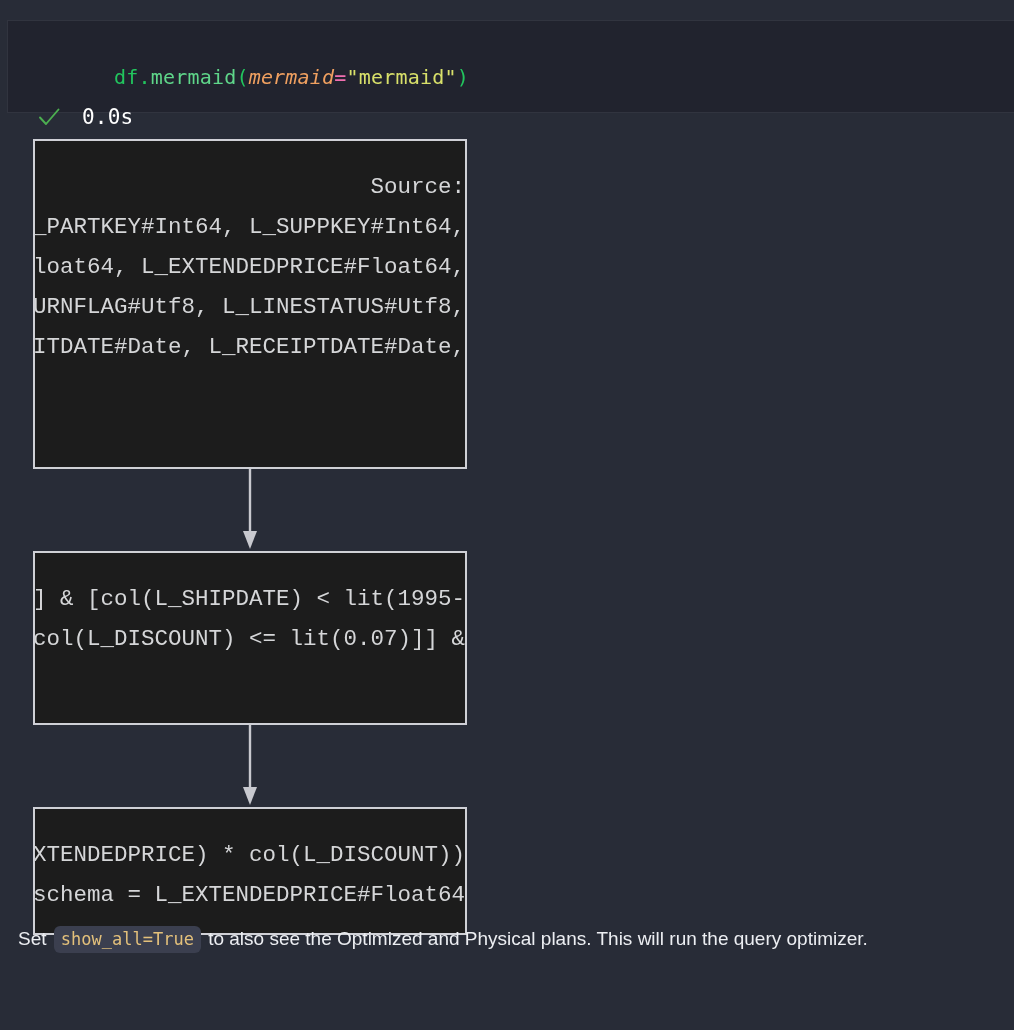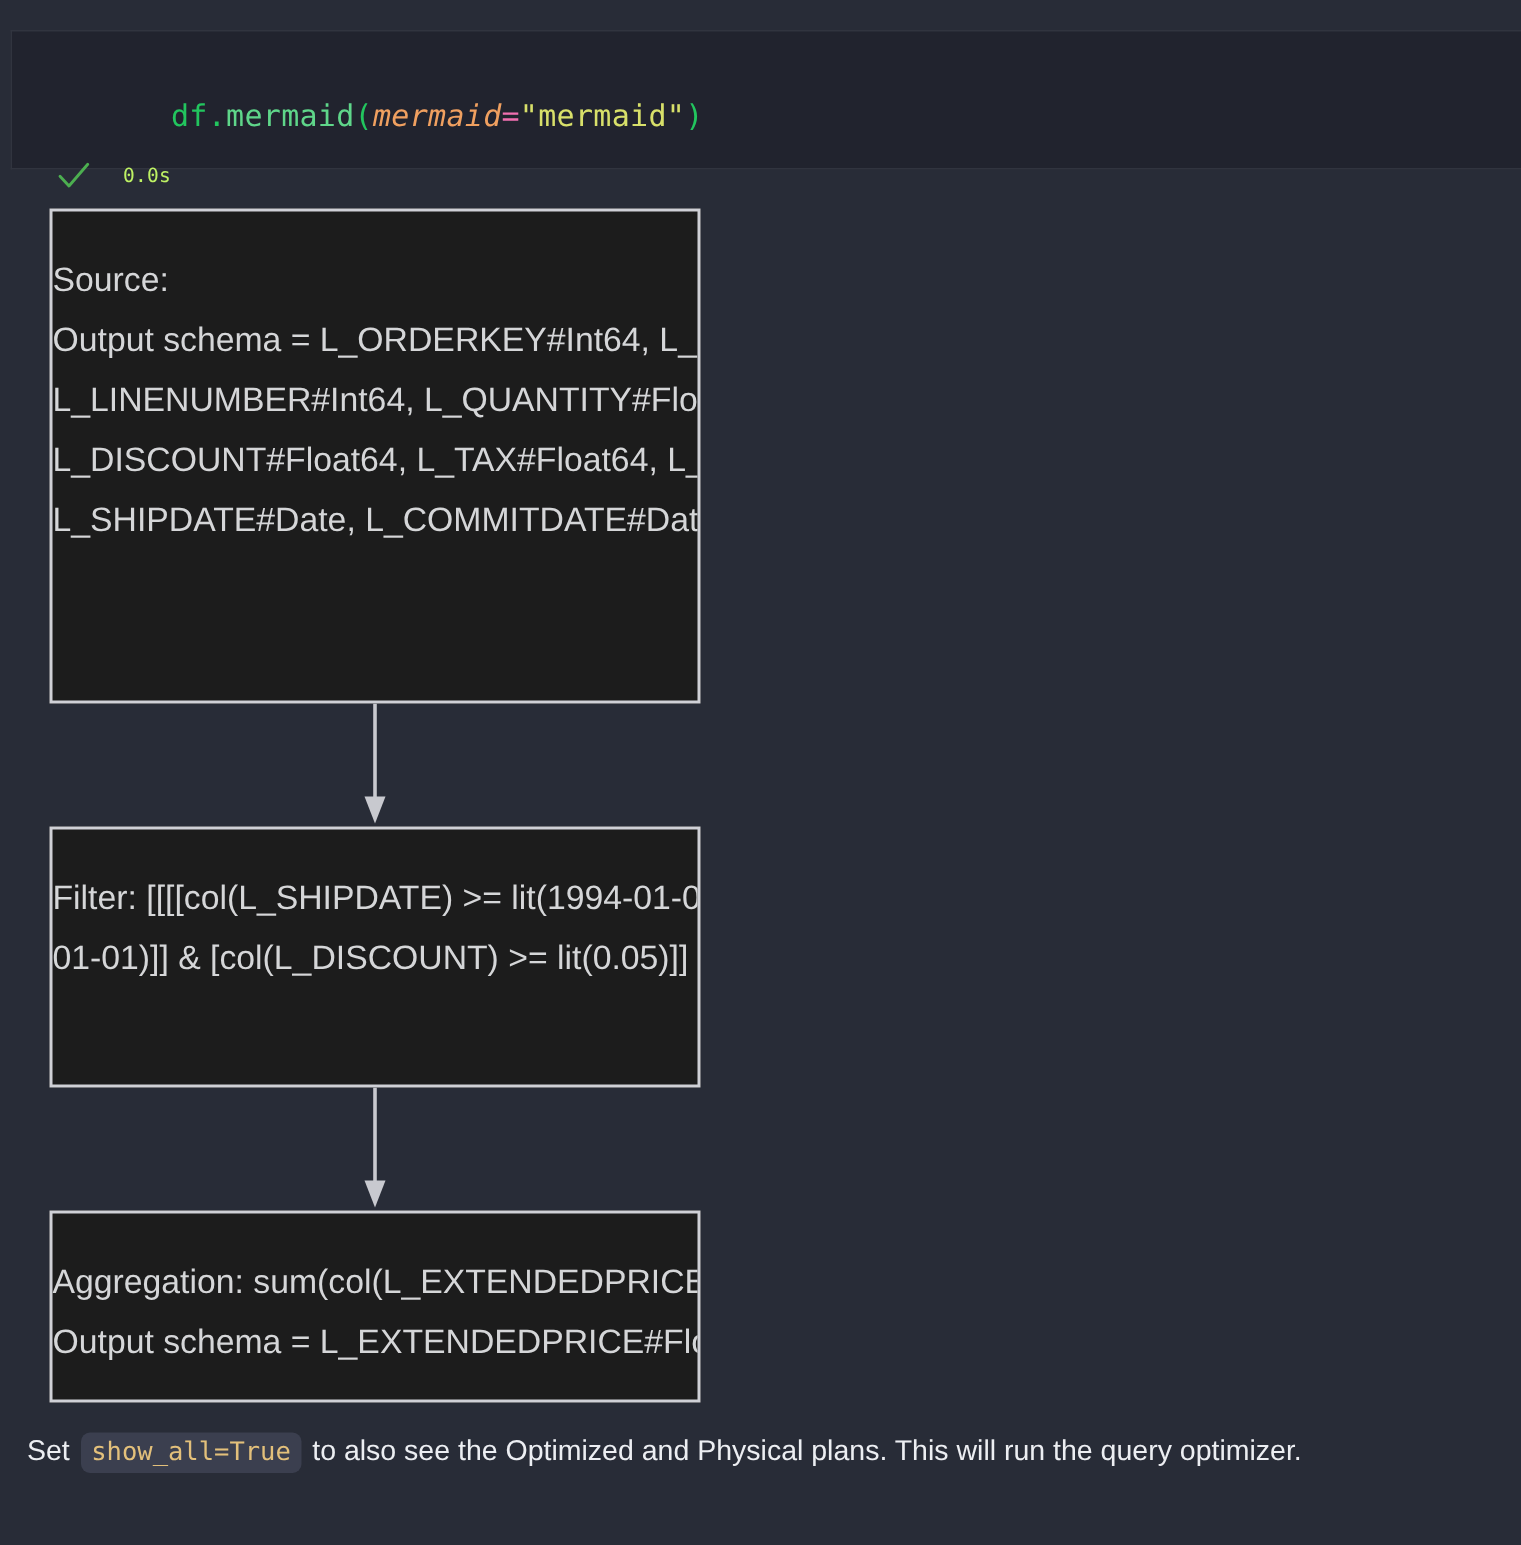--- a/index.html
+++ b/index.html
@@ -51,23 +51,23 @@
     display: flex;
     align-items: center;
   }
   #check-icon {
     width: 26px;
     height: 26px;
     display: block;
   }
   #exec-time {
     margin-left: 20px;
-    color: #bef264;
+    color: #ffffff;
     font-family: "DejaVu Sans Mono", monospace;
-    font-size: 13px;
+    font-size: 21px;
     letter-spacing: 0.2px;
   }
 
   
   #diagram {
     position: absolute;
     left: 0;
     top: 118px;
     width: 1014px;
     height: 840px;
@@ -75,21 +75,22 @@
   .node {
     position: absolute;
     left: 33px;
     background: #1c1c1c;
     border: 2px solid #cfd0d6;
     box-sizing: border-box;
     overflow: hidden;
     display: flex;
     flex-direction: column;
     justify-content: flex-start;
-    align-items: flex-start;
+    align-items: flex-end;
+    font-family: Liberation Mono, monospace;
   }
   .node-text {
     color: #d5d6d8;
     font-size: 22.5px;
     line-height: 40px;
     text-align: center;
     white-space: nowrap;
   }
   #node-source   { top: 21px;  width: 434px; height: 330px; padding-top: 26px; }
   #node-filter   { top: 433px; width: 434px; height: 174px; padding-top: 26px; }
@@ -101,21 +102,21 @@
     width: 16px;
   }
   #edge-1 { top: 351px; height: 82px; }
   #edge-2 { top: 607px; height: 82px; }
   .edge svg { display: block; }
 
   
   #footer-note {
     position: absolute;
     left: 18px;
-    top: 955px;
+    top: 926px;
     color: #eceef2;
     font-size: 19px;
     line-height: 26px;
     white-space: nowrap;
   }
   #footer-note .inline-code {
     font-family: "DejaVu Sans Mono", monospace;
     font-size: 17px;
     color: #e3c07b;
     background: #3b3f4f;

